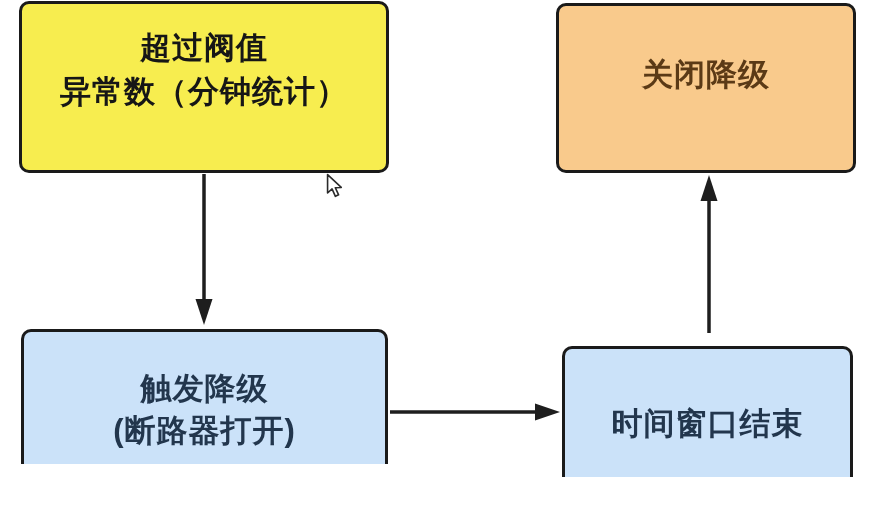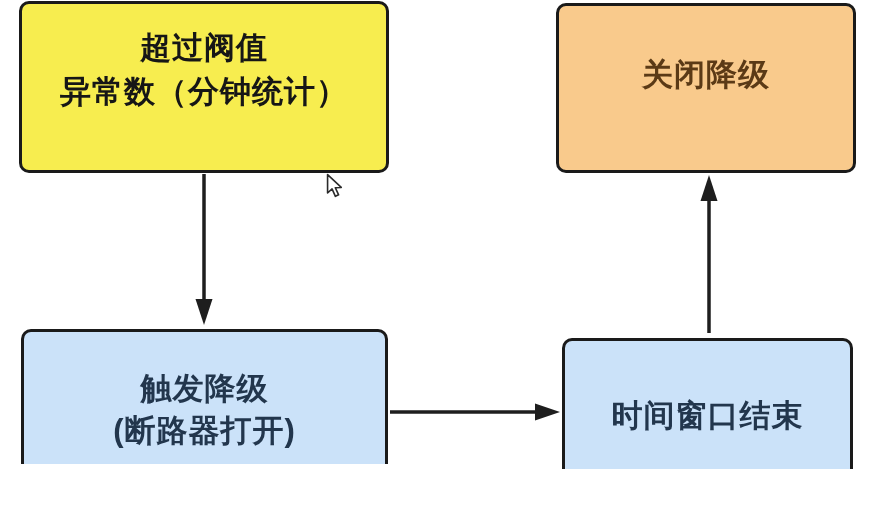--- a/index.html
+++ b/index.html
@@ -42,21 +42,21 @@
   .truncated {
     border-bottom: none;
     border-radius: 10px 10px 0 0;
   }
   #node-trigger {
     left: 21px; top: 329px; width: 367px; height: 135px;
     padding-top: 36px;
   }
   #node-trigger .line { line-height: 42px; }
   #node-window {
-    left: 562px; top: 338px; width: 291px; height: 131px;
+    left: 562px; top: 346px; width: 291px; height: 131px;
     padding-top: 53px;
   }
   #edges-layer, #cursor-layer {
     position: absolute;
     left: 0; top: 0;
     width: 878px; height: 510px;
     pointer-events: none;
   }
 </style>
 </head>

